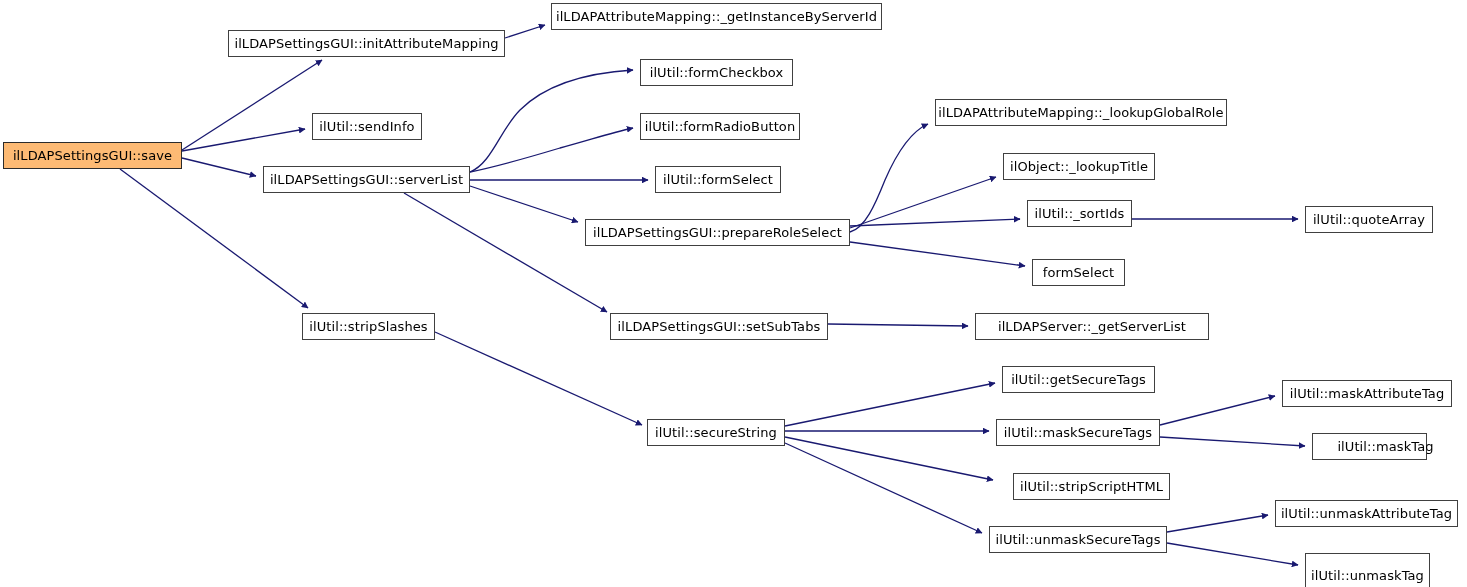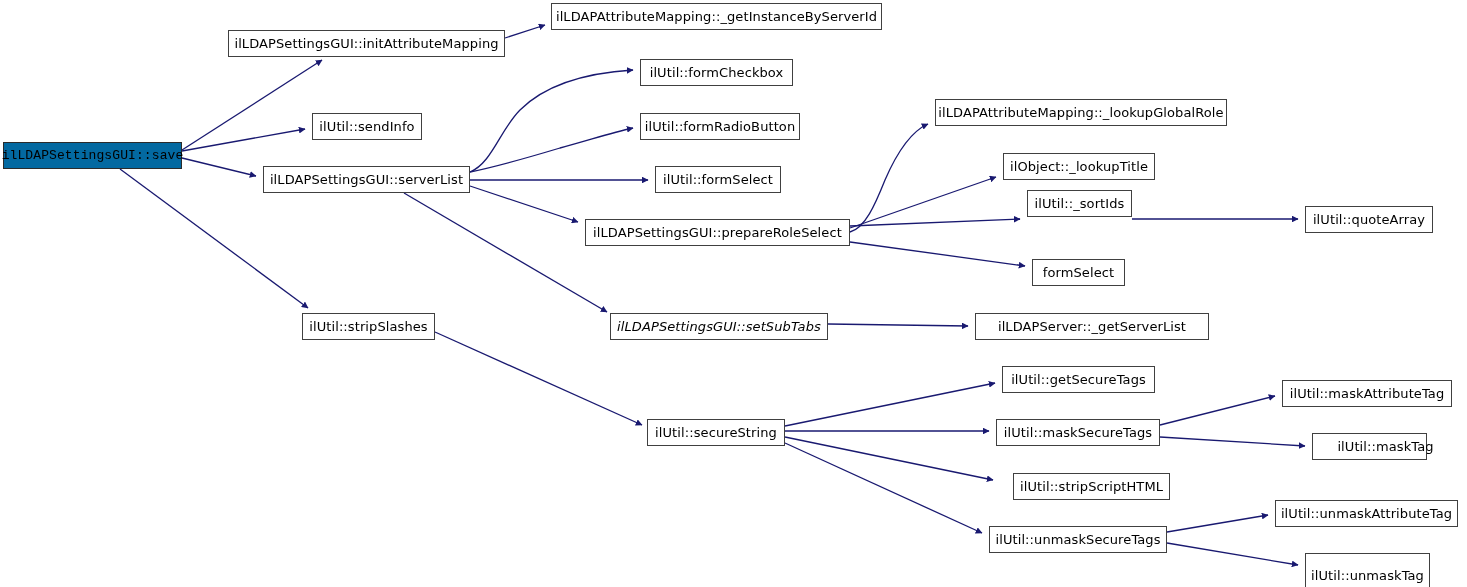--- a/index.html
+++ b/index.html
@@ -34,23 +34,22 @@
     display: flex;
     align-items: center;
     justify-content: center;
     font-size: 13px;
     line-height: 1;
     white-space: nowrap;
     letter-spacing: 0.1px;
     z-index: 2;
   }
   .node.root {
-    background: #0369a1;
+    background: #fdba74;
     border: 1px solid #2b2b2b;
-    font-family: Liberation Mono, monospace;
   }
   .node .label {
     display: block;
     padding: 0 6px;
     transform: translateY(-0.5px);
   }
 </style>
 </head>
 <body>
 
@@ -116,30 +115,30 @@
       </div>
       <div class="node" style="left: 585px; top: 219px; width: 265px; height: 27px;">
         <span class="label">ilLDAPSettingsGUI::prepareRoleSelect</span>
       </div>
       <div class="node" style="left: 935px; top: 99px; width: 292px; height: 27px;">
         <span class="label">ilLDAPAttributeMapping::_lookupGlobalRole</span>
       </div>
       <div class="node" style="left: 1003px; top: 153px; width: 152px; height: 27px;">
         <span class="label">ilObject::_lookupTitle</span>
       </div>
-      <div class="node" style="left: 1027px; top: 190px; width: 105px; height: 27px;">
+      <div class="node" style="left: 1027px; top: 200px; width: 105px; height: 27px;">
         <span class="label">ilUtil::_sortIds</span>
       </div>
       <div class="node" style="left: 1305px; top: 206px; width: 128px; height: 27px;">
         <span class="label">ilUtil::quoteArray</span>
       </div>
       <div class="node" style="left: 1032px; top: 259px; width: 93px; height: 27px;">
         <span class="label">formSelect</span>
       </div>
-      <div class="node" style="left: 610px; top: 313px; width: 218px; height: 27px; font-style: italic;">
+      <div class="node" style="left: 610px; top: 313px; width: 218px; height: 27px;">
         <span class="label">ilLDAPSettingsGUI::setSubTabs</span>
       </div>
       <div class="node" style="left: 975px; top: 313px; width: 234px; height: 27px;">
         <span class="label">ilLDAPServer::_getServerList</span>
       </div>
       <div class="node" style="left: 302px; top: 313px; width: 133px; height: 27px;">
         <span class="label">ilUtil::stripSlashes</span>
       </div>
       <div class="node" style="left: 647px; top: 419px; width: 138px; height: 27px;">
         <span class="label">ilUtil::secureString</span>

